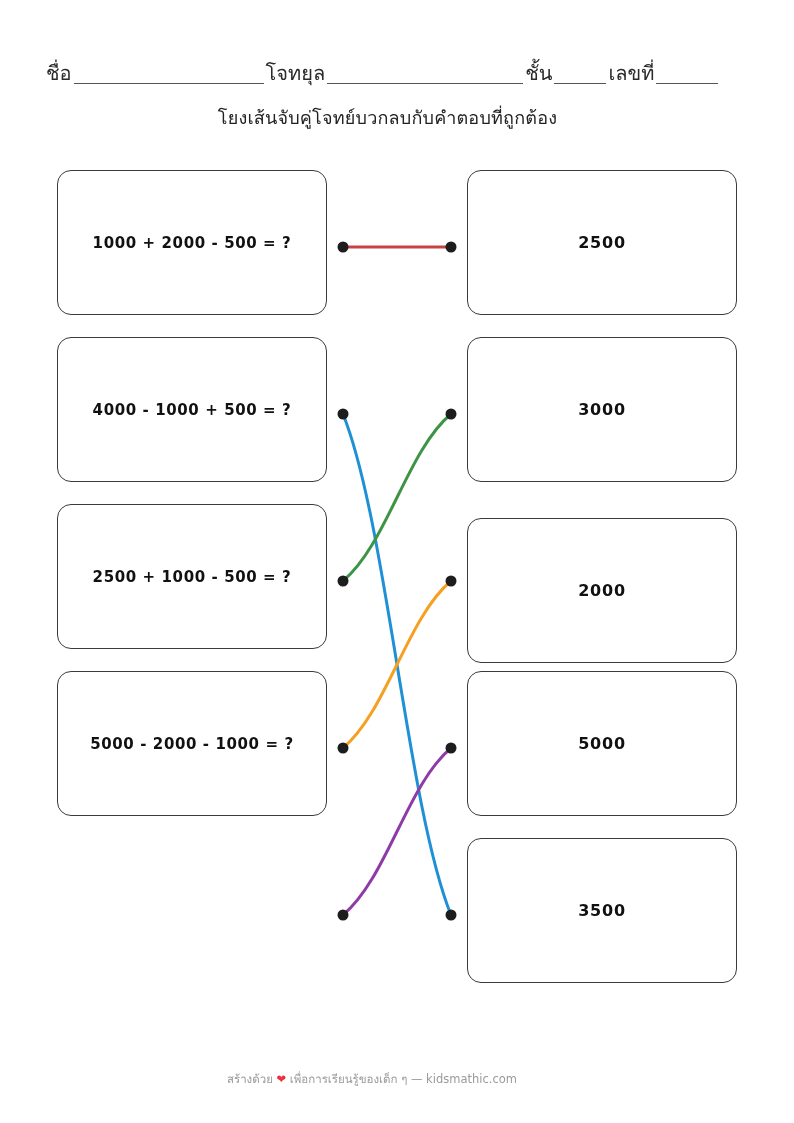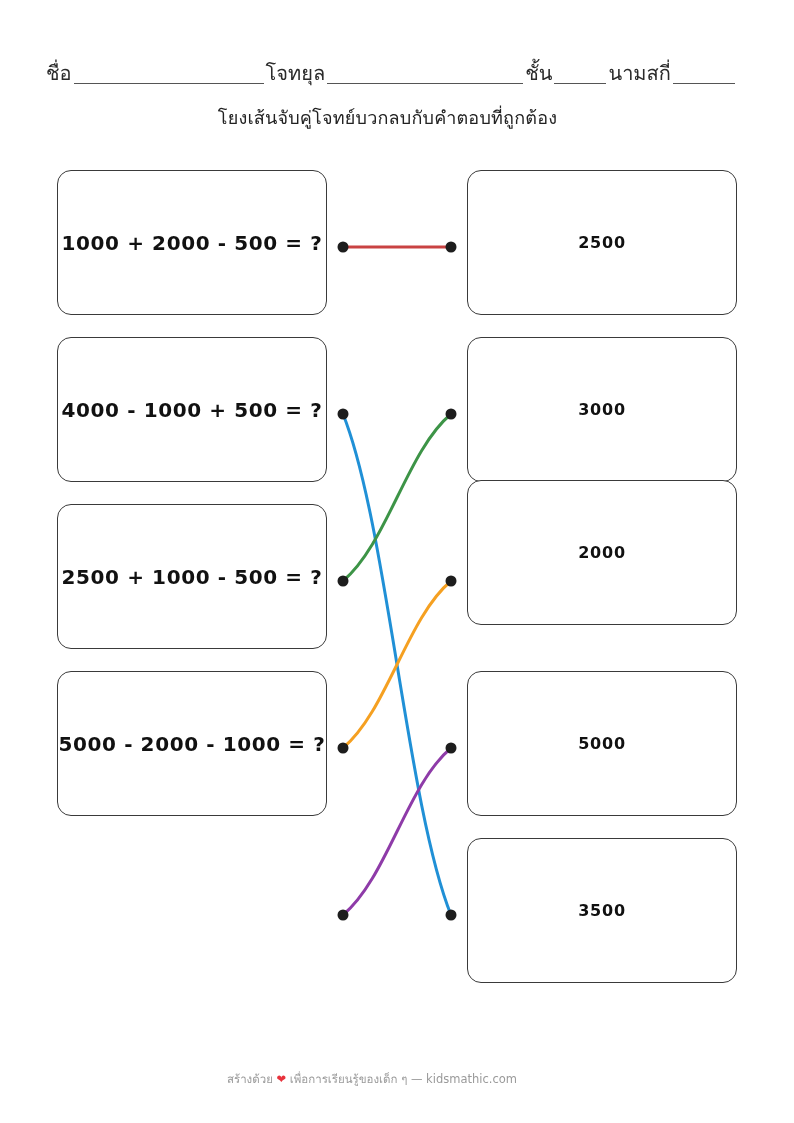--- a/index.html
+++ b/index.html
@@ -70,21 +70,21 @@
     border-radius: 14px;
     background: #ffffff;
     box-sizing: border-box;
     display: flex;
     align-items: center;
     justify-content: center;
   }
   .card-left  { left: 57px; }
   .card-right { left: 467px; text-align: center; }
   .card .txt {
-    font-size: 20px;
+    font-size: 15px;
     font-weight: bold;
     color: #111111;
     letter-spacing: .6px;
     white-space: nowrap;
   }
   .card-right .txt {
     font-size: 16px;
     letter-spacing: .8px;
   }
 
@@ -114,21 +114,21 @@
 </head>
 <body>
 
 <div class="header-line">
   <span class="lbl">ชื่อ</span>
   <span class="rule rule-name"></span>
   <span class="lbl">โจทยุล</span>
   <span class="rule rule-sur"></span>
   <span class="lbl">ชั้น</span>
   <span class="rule rule-class"></span>
-  <span class="lbl">นามสกี่</span>
+  <span class="lbl">เลขที่</span>
   <span class="rule rule-no"></span>
 </div>
 
 <div class="title">โยงเส้นจับคู่โจทย์บวกลบกับคำตอบที่ถูกต้อง</div>
 
 <div class="sheet">
 
   <div class="card card-left" style="top:170px">
       <span class="txt">1000 + 2000 - 500 = ?</span>
     </div>
@@ -141,21 +141,21 @@
   <div class="card card-left" style="top:671px">
       <span class="txt">5000 - 2000 - 1000 = ?</span>
     </div>
 
   <div class="card card-right" style="top:170px">
       <span class="txt">2500</span>
     </div>
   <div class="card card-right" style="top:337px">
       <span class="txt">3000</span>
     </div>
-  <div class="card card-right" style="top:480px">
+  <div class="card card-right" style="top:518px">
       <span class="txt">2000</span>
     </div>
   <div class="card card-right" style="top:671px">
       <span class="txt">5000</span>
     </div>
   <div class="card card-right" style="top:838px">
       <span class="txt">3500</span>
     </div>
 
   <svg class="connectors" id="connector-layer" viewBox="0 0 794 1123">

